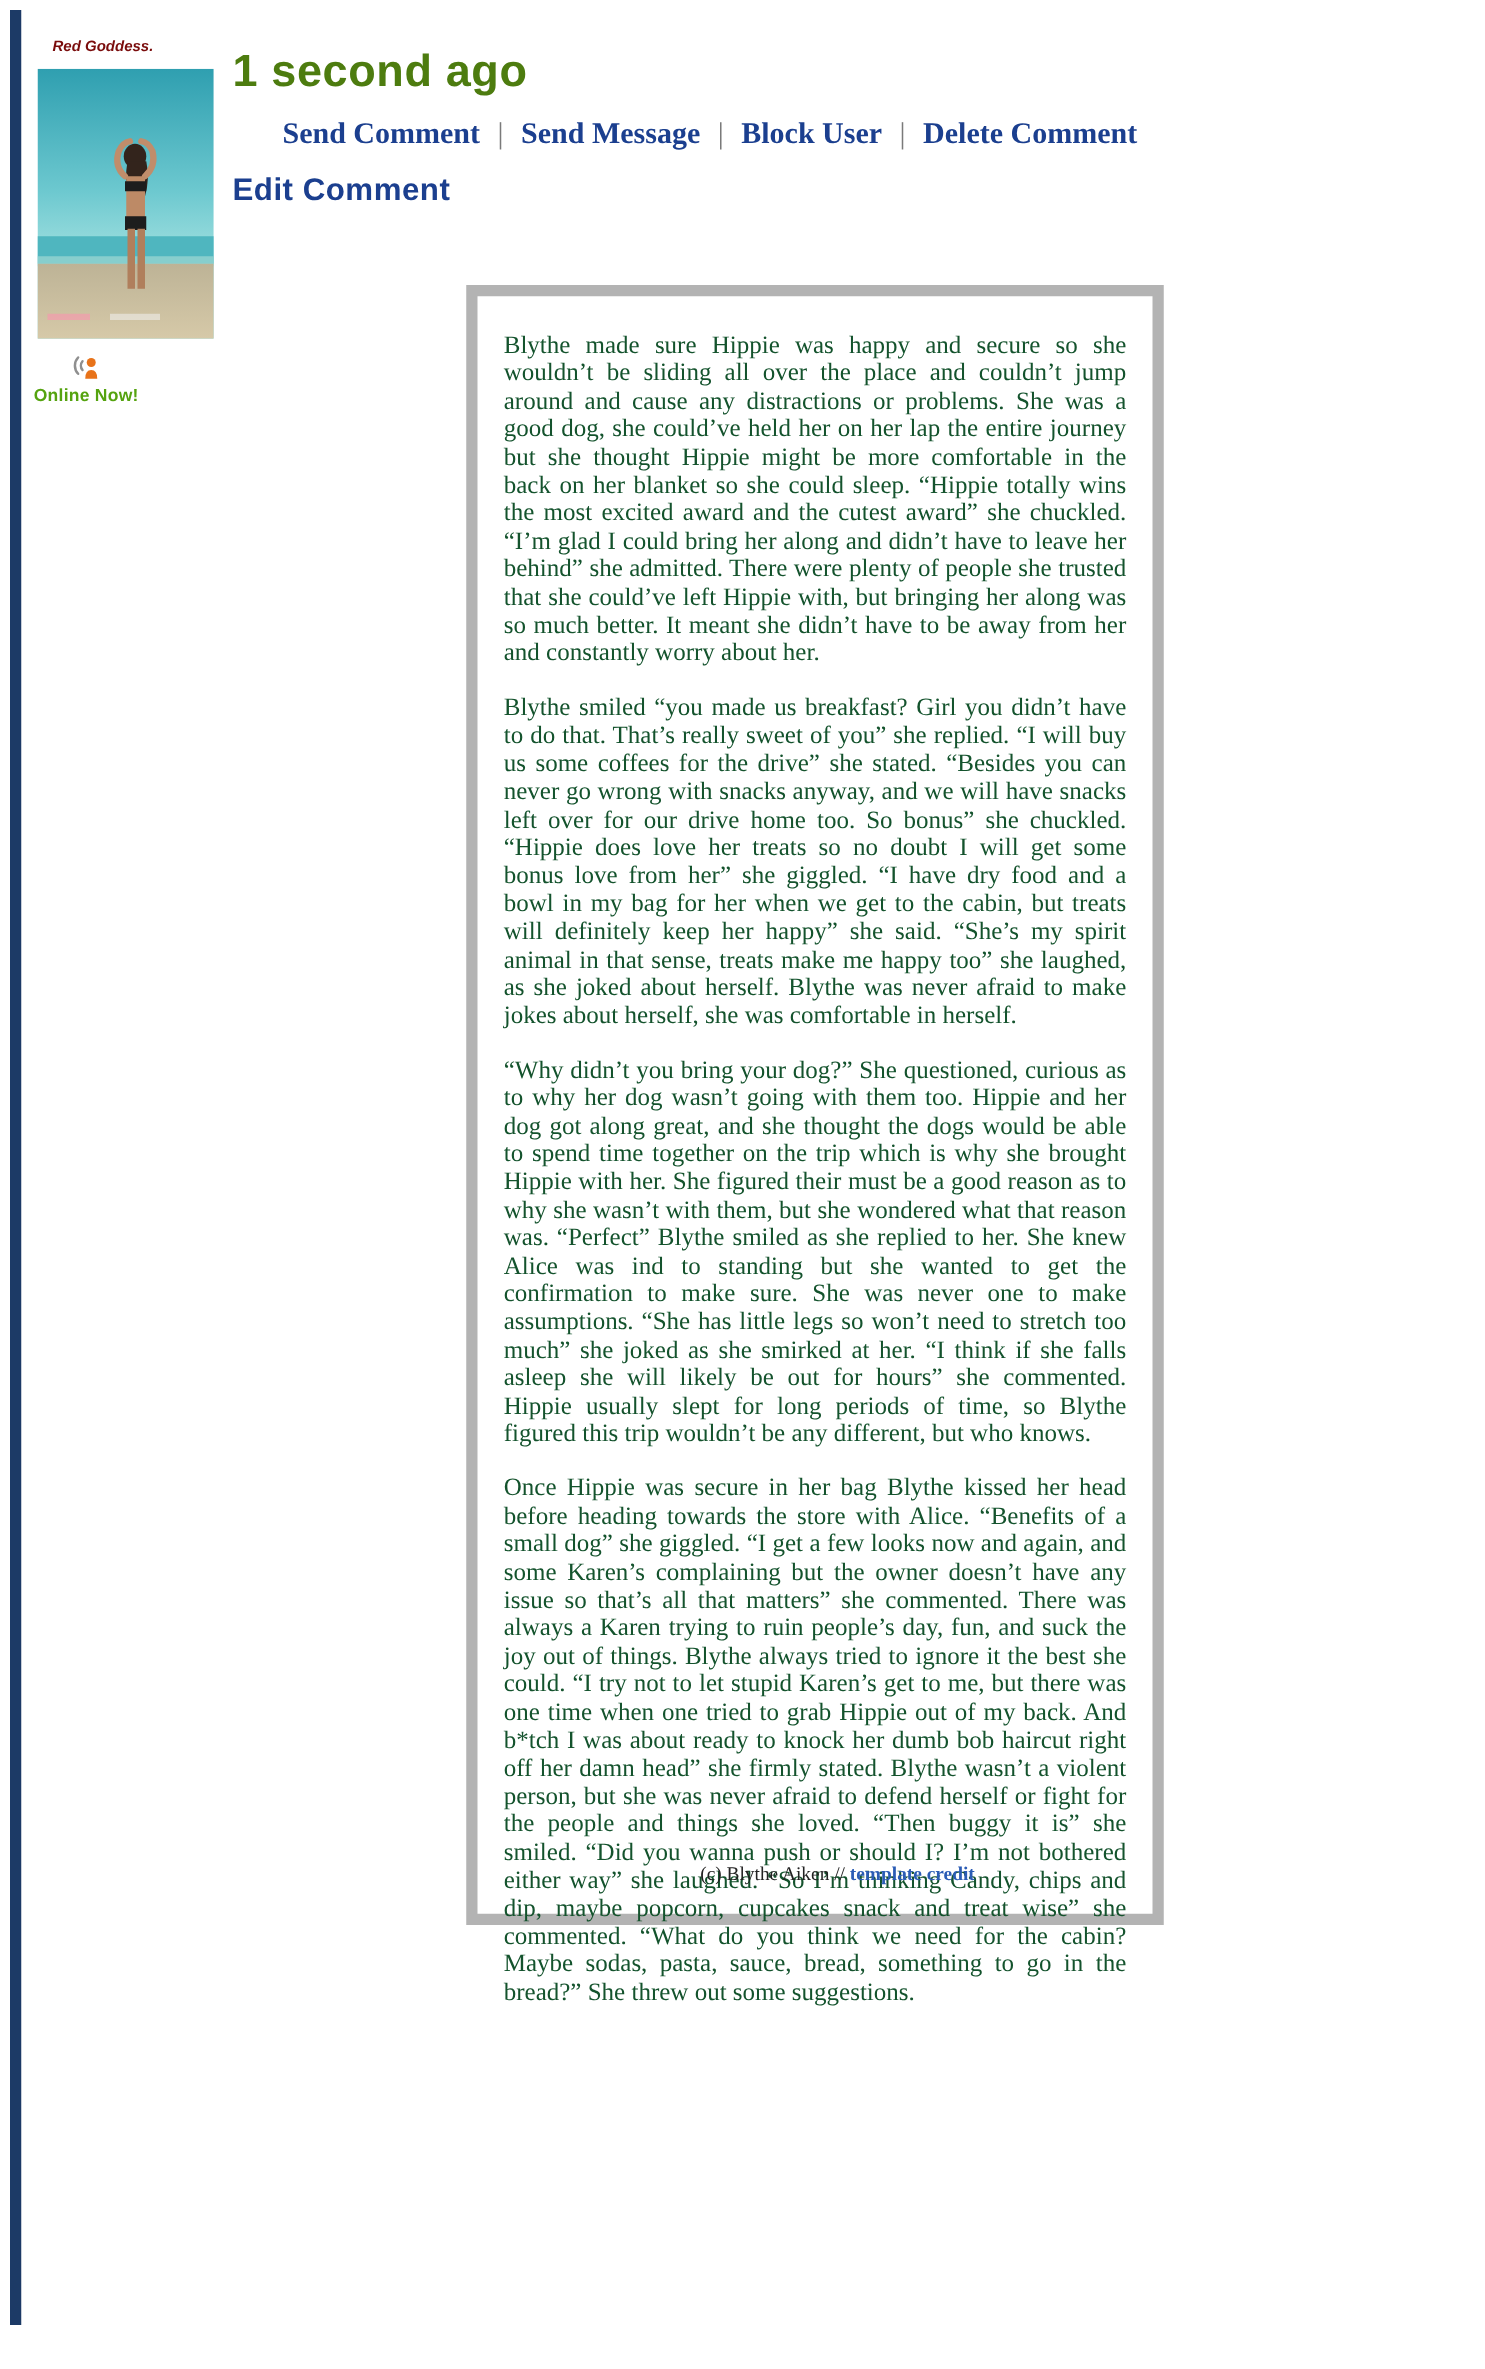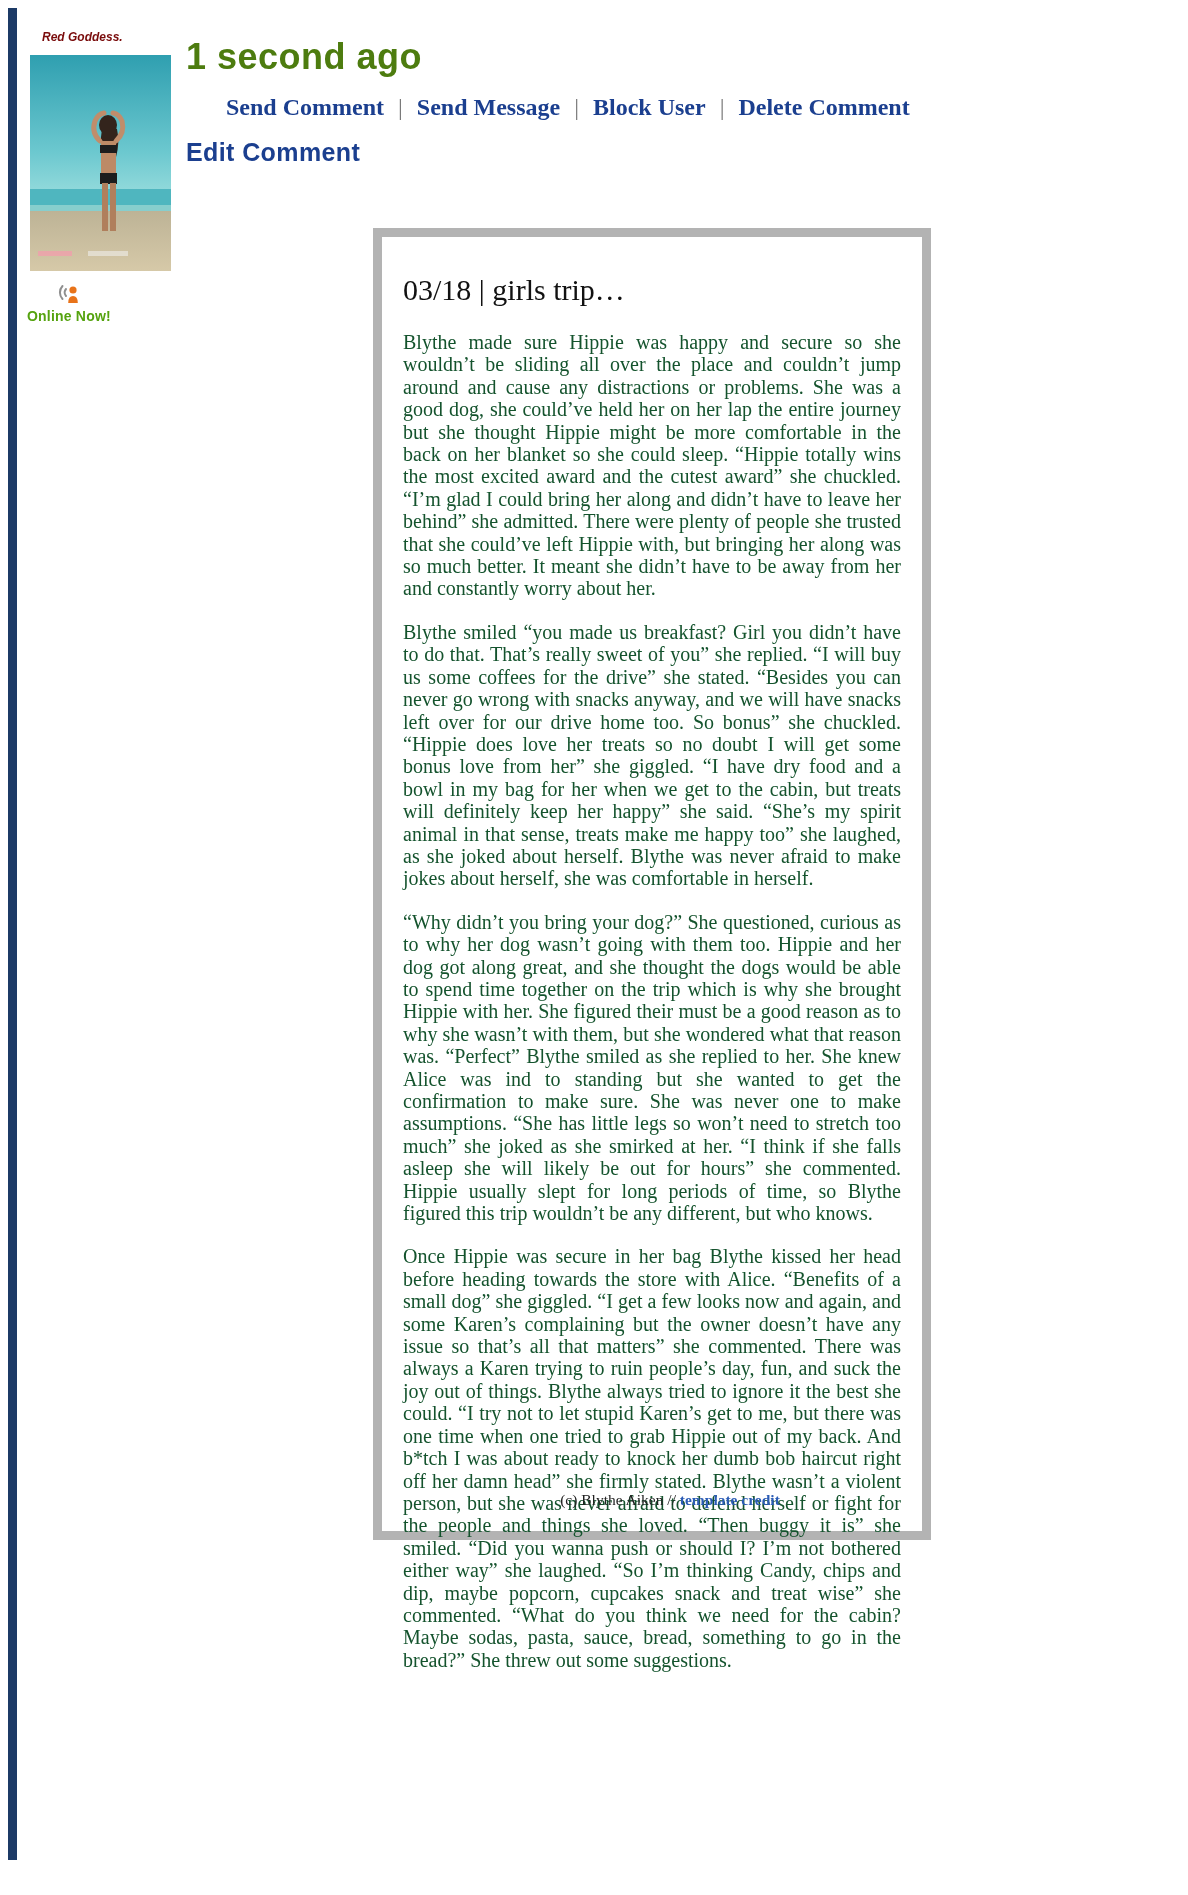--- a/index.html
+++ b/index.html
@@ -117,21 +117,20 @@
 
 <div class="timestamp">1 second ago</div>
 
 <div class="actions-row">
   <a class="action-link">Send Comment</a><span class="action-sep">|</span><a class="action-link">Send Message</a><span class="action-sep">|</span><a class="action-link">Block User</a><span class="action-sep">|</span><a class="action-link">Delete Comment</a>
 </div>
 
 <a class="edit-link">Edit Comment</a>
 
 <div class="comment-box">
-  <h2 class="comment-title">03/18 | girls trip…</h2>
   <p class="comment-paragraph">Blythe made sure Hippie was happy and secure so she wouldn’t be sliding all over the place and couldn’t jump around and cause any distractions or problems. She was a good dog, she could’ve held her on her lap the entire journey but she thought Hippie might be more comfortable in the back on her blanket so she could sleep. “Hippie totally wins the most excited award and the cutest award” she chuckled. “I’m glad I could bring her along and didn’t have to leave her behind” she admitted. There were plenty of people she trusted that she could’ve left Hippie with, but bringing her along was so much better. It meant she didn’t have to be away from her and constantly worry about her.</p>
   <p class="comment-paragraph">Blythe smiled “you made us breakfast? Girl you didn’t have to do that. That’s really sweet of you” she replied. “I will buy us some coffees for the drive” she stated. “Besides you can never go wrong with snacks anyway, and we will have snacks left over for our drive home too. So bonus” she chuckled. “Hippie does love her treats so no doubt I will get some bonus love from her” she giggled. “I have dry food and a bowl in my bag for her when we get to the cabin, but treats will definitely keep her happy” she said. “She’s my spirit animal in that sense, treats make me happy too” she laughed, as she joked about herself. Blythe was never afraid to make jokes about herself, she was comfortable in herself.</p>
   <p class="comment-paragraph">“Why didn’t you bring your dog?” She questioned, curious as to why her dog wasn’t going with them too. Hippie and her dog got along great, and she thought the dogs would be able to spend time together on the trip which is why she brought Hippie with her. She figured their must be a good reason as to why she wasn’t with them, but she wondered what that reason was. “Perfect” Blythe smiled as she replied to her. She knew Alice was ind to standing but she wanted to get the confirmation to make sure. She was never one to make assumptions. “She has little legs so won’t need to stretch too much” she joked as she smirked at her. “I think if she falls asleep she will likely be out for hours” she commented. Hippie usually slept for long periods of time, so Blythe figured this trip wouldn’t be any different, but who knows.</p>
   <p class="comment-paragraph">Once Hippie was secure in her bag Blythe kissed her head before heading towards the store with Alice. “Benefits of a small dog” she giggled. “I get a few looks now and again, and some Karen’s complaining but the owner doesn’t have any issue so that’s all that matters” she commented. There was always a Karen trying to ruin people’s day, fun, and suck the joy out of things. Blythe always tried to ignore it the best she could. “I try not to let stupid Karen’s get to me, but there was one time when one tried to grab Hippie out of my back. And b*tch I was about ready to knock her dumb bob haircut right off her damn head” she firmly stated. Blythe wasn’t a violent person, but she was never afraid to defend herself or fight for the people and things she loved. “Then buggy it is” she smiled. “Did you wanna push or should I? I’m not bothered either way” she laughed. “So I’m thinking Candy, chips and dip, maybe popcorn, cupcakes snack and treat wise” she commented. “What do you think we need for the cabin? Maybe sodas, pasta, sauce, bread, something to go in the bread?” She threw out some suggestions.</p>
   <div class="credit-line">
     <span>(c) Blythe Aiken // </span><a class="credit-link">template credit</a>
   </div>
 </div>
 
 </body></html>

